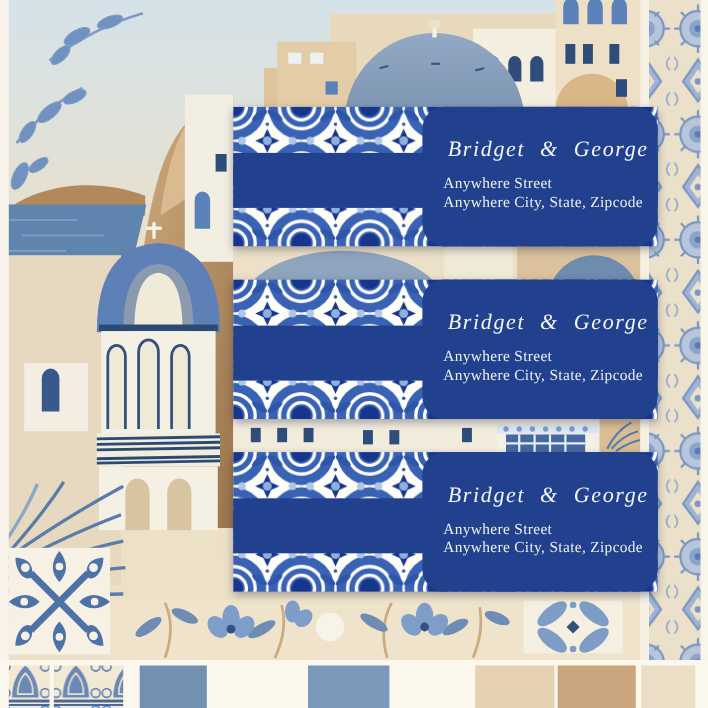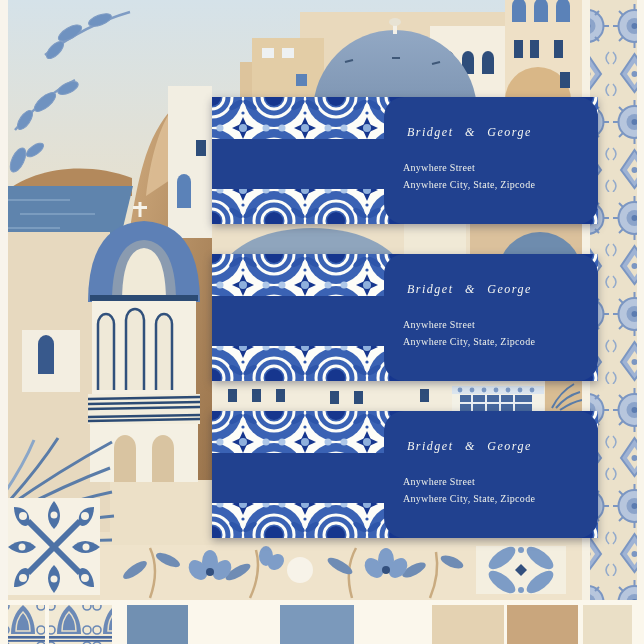--- a/index.html
+++ b/index.html
@@ -6,23 +6,23 @@
   .canvas{position:relative;width:644px;height:644px;overflow:hidden;background:#efe5d0;
           font-family:"Liberation Serif",serif;}
   .scene{position:absolute;left:0;top:0;}
   
   .label{position:absolute;left:212px;width:386px;height:127px;
          filter:drop-shadow(0 3px 4px rgba(30,35,60,.38));}
   .label .tiles{position:absolute;left:0;top:0;}
   .blue-band{position:absolute;left:0;right:0;top:42px;height:50px;background:#21418f;}
   .blue-panel{position:absolute;left:172px;top:0;width:214px;height:127px;border-radius:20px;background:#21418f;}
   .label-text{position:absolute;left:191px;top:0;right:10px;color:#f2f3ee;}
-  .names{position:absolute;left:4px;top:28px;font-style:italic;font-size:12px;
+  .names{position:absolute;left:4px;top:28px;font-style:italic;font-size:20px;
          letter-spacing:1.5px;word-spacing:7px;color:#f4f5f1;white-space:nowrap;}
-  .addr{position:absolute;left:0;top:62px;font-size:10px;line-height:17px;
+  .addr{position:absolute;left:0;top:62px;font-size:14px;line-height:17px;
         letter-spacing:.3px;color:#eef0ea;white-space:nowrap;}
   
   .swatch{position:absolute;top:605px;height:39px;}
 </style>
 </head>
 <body>
 
 <div class="canvas">
 
   <svg class="scene" width="644" height="644" viewBox="0 0 644 644">

